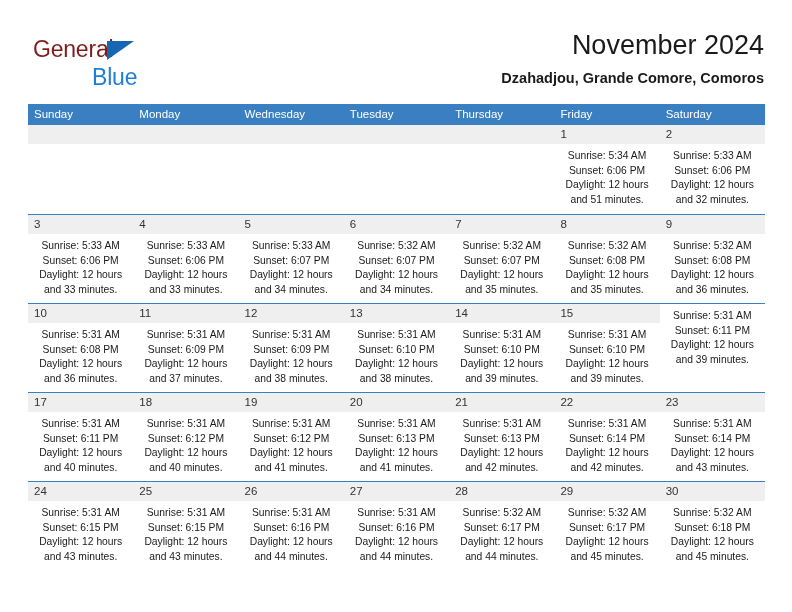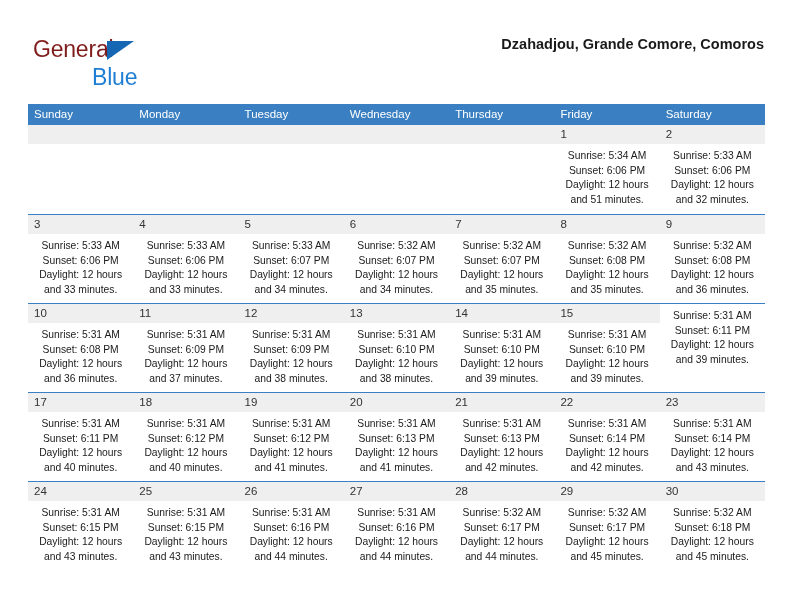--- a/index.html
+++ b/index.html
@@ -150,30 +150,31 @@
 
 <div class="page">
 
   <div class="header">
     <div class="logo">
       <span class="logo-general">General</span>
       <span class="logo-tri"></span>
       <span class="logo-blue">Blue</span>
     </div>
     <div class="title-wrap">
+      <div class="cal-title">November 2024</div>
       <div class="cal-subtitle">Dzahadjou, Grande Comore, Comoros</div>
     </div>
   </div>
 
   <div class="calendar">
     <div class="weekday-row" id="weekday-row">
         <div class="weekday">Sunday</div>
         <div class="weekday">Monday</div>
+        <div class="weekday">Wednesday</div>
         <div class="weekday">Tuesday</div>
-        <div class="weekday">Wednesday</div>
         <div class="weekday">Thursday</div>
         <div class="weekday">Friday</div>
         <div class="weekday">Saturday</div>
       </div>
     <div id="weeks-container">
         <div class="week-row first">
           <div class="day-cell empty">
             <div class="day-band">
               <div class="day-num"></div>
             </div>

